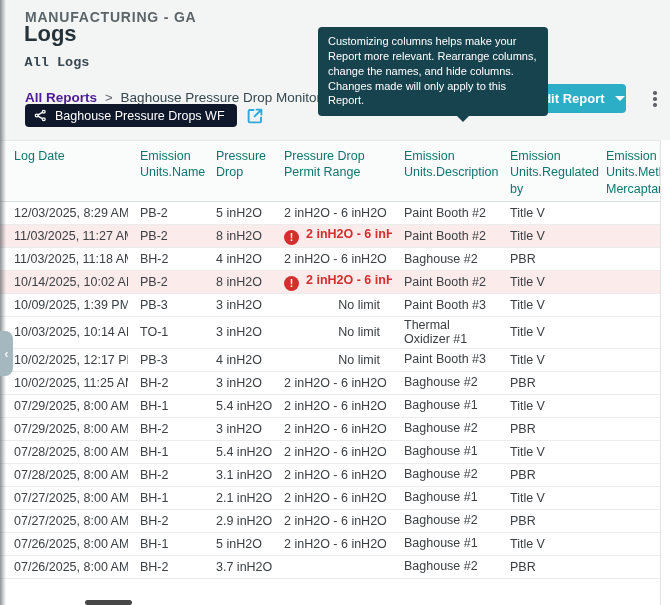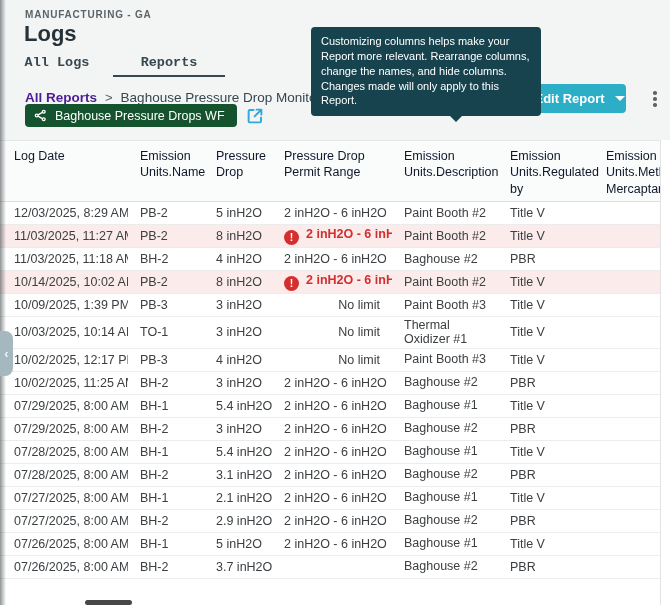--- a/index.html
+++ b/index.html
@@ -9,21 +9,21 @@
     background:#ffffff; color:#3c4043; position:relative;
   }
 
   
   .header-zone {
     position:absolute; top:0; left:0; width:670px; height:140px;
     background:#f3f5f5;
   }
   .site-label {
     position:absolute; top:9px; left:25px;
-    font-size:10px; font-weight:700; letter-spacing:.8px; color:#5b6468;
+    font-size:14px; font-weight:700; letter-spacing:.8px; color:#5b6468;
   }
   .page-title {
     position:absolute; top:21px; left:24px;
     font-size:22px; font-weight:700; color:#263238;
   }
   .tabs { position:absolute; top:50px; left:1px; display:flex; }
   .tab {
     width:112px; height:27px; display:flex; align-items:center; justify-content:center;
     font-size:13.5px; font-weight:700; color:#37474f; cursor:pointer;
     border-bottom:2px solid transparent;
@@ -31,21 +31,21 @@
   }
   .tab.active { border-bottom-color:#37474f; }
 
   .breadcrumb { position:absolute; top:90px; left:25px; font-size:13.5px; display:flex; align-items:center; }
   .breadcrumb .bc-parent { font-weight:700; color:#4c1d95; }
   .breadcrumb .bc-sep { color:#5f6368; margin:0 8px; font-size:13px; }
   .breadcrumb .bc-current { color:#37474f; }
 
   .chip-row { position:absolute; top:104px; left:25px; display:flex; align-items:center; gap:9px; }
   .wf-chip {
-    height:23px; background:#14532d; border-radius:4px; color:#fff;
+    height:23px; background:#0f172a; border-radius:4px; color:#fff;
     display:flex; align-items:center; gap:8px; padding:0 12px 0 9px; font-size:12.5px;
   }
   .ext-link { width:18px; height:18px; display:block; }
 
   
   .btn-customize {
     position:absolute; top:85px; left:393px; height:27px;
     background:#fdfdfd; border:1px solid #c9cfd1; border-radius:4px;
     display:flex; align-items:center; gap:8px; padding:0 13px;
     font-size:13px; font-weight:600; color:#37474f; cursor:pointer;
@@ -61,36 +61,36 @@
     border-top:5px solid #ffffff;
   }
   .kebab {
     position:absolute; top:87px; left:644px; width:22px; height:24px;
     display:flex; flex-direction:column; align-items:center; justify-content:center; gap:2.5px; cursor:pointer;
   }
   .kebab i { width:3.5px; height:3.5px; border-radius:50%; background:#5f6368; }
 
   
   .tooltip {
-    position:absolute; top:27px; left:311px; width:230px; z-index:20;
+    position:absolute; top:27px; left:318px; width:230px; z-index:20;
     background:#17434f; color:#ffffff; border-radius:4px;
     padding:7px 10px 8px 10px; font-size:11px; line-height:1.35;
   }
   .tooltip-caret {
     position:absolute; bottom:-6px; left:139px;
     width:0; height:0; border-left:6px solid transparent; border-right:6px solid transparent;
     border-top:6px solid #17434f;
   }
 
   
   .table-wrap { position:absolute; top:140px; left:0; width:660px; border-top:1px solid #e4e7e7; }
   table { border-collapse:collapse; table-layout:fixed; width:660px; }
   thead th {
     background:#fafbfb; text-align:left; vertical-align:top;
-    font-size:12.5px; font-weight:500; color:#0f172a;
+    font-size:12.5px; font-weight:500; color:#0f766e;
     padding:7px 6px 4px 12px; height:43px; line-height:1.3;
     border-bottom:1px solid #dcdfdf; cursor:pointer;
   }
   thead th:first-child { padding-left:14px; }
   tbody td {
     height:23px; font-size:12.5px; color:#3c4043;
     padding:1px 6px 1px 12px; border-bottom:1px solid #ececec;
     white-space:nowrap; overflow:hidden; vertical-align:middle;
   }
   tbody td:first-child { padding-left:14px; }
@@ -127,21 +127,20 @@
 </style>
 </head>
 <body>
 
 <div class="header-zone">
   <div class="site-label">MANUFACTURING - GA</div>
   <div class="page-title">Logs</div>
 
   <div class="tabs">
     <div class="tab">All Logs</div>
-    <div class="tab active">Reports</div>
   </div>
 
   <div class="breadcrumb">
     <span class="bc-parent">All Reports</span>
     <span class="bc-sep">&gt;</span>
     <span class="bc-current">Baghouse Pressure Drop Monitoring</span>
   </div>
 
   <div class="chip-row">
     <div class="wf-chip">

